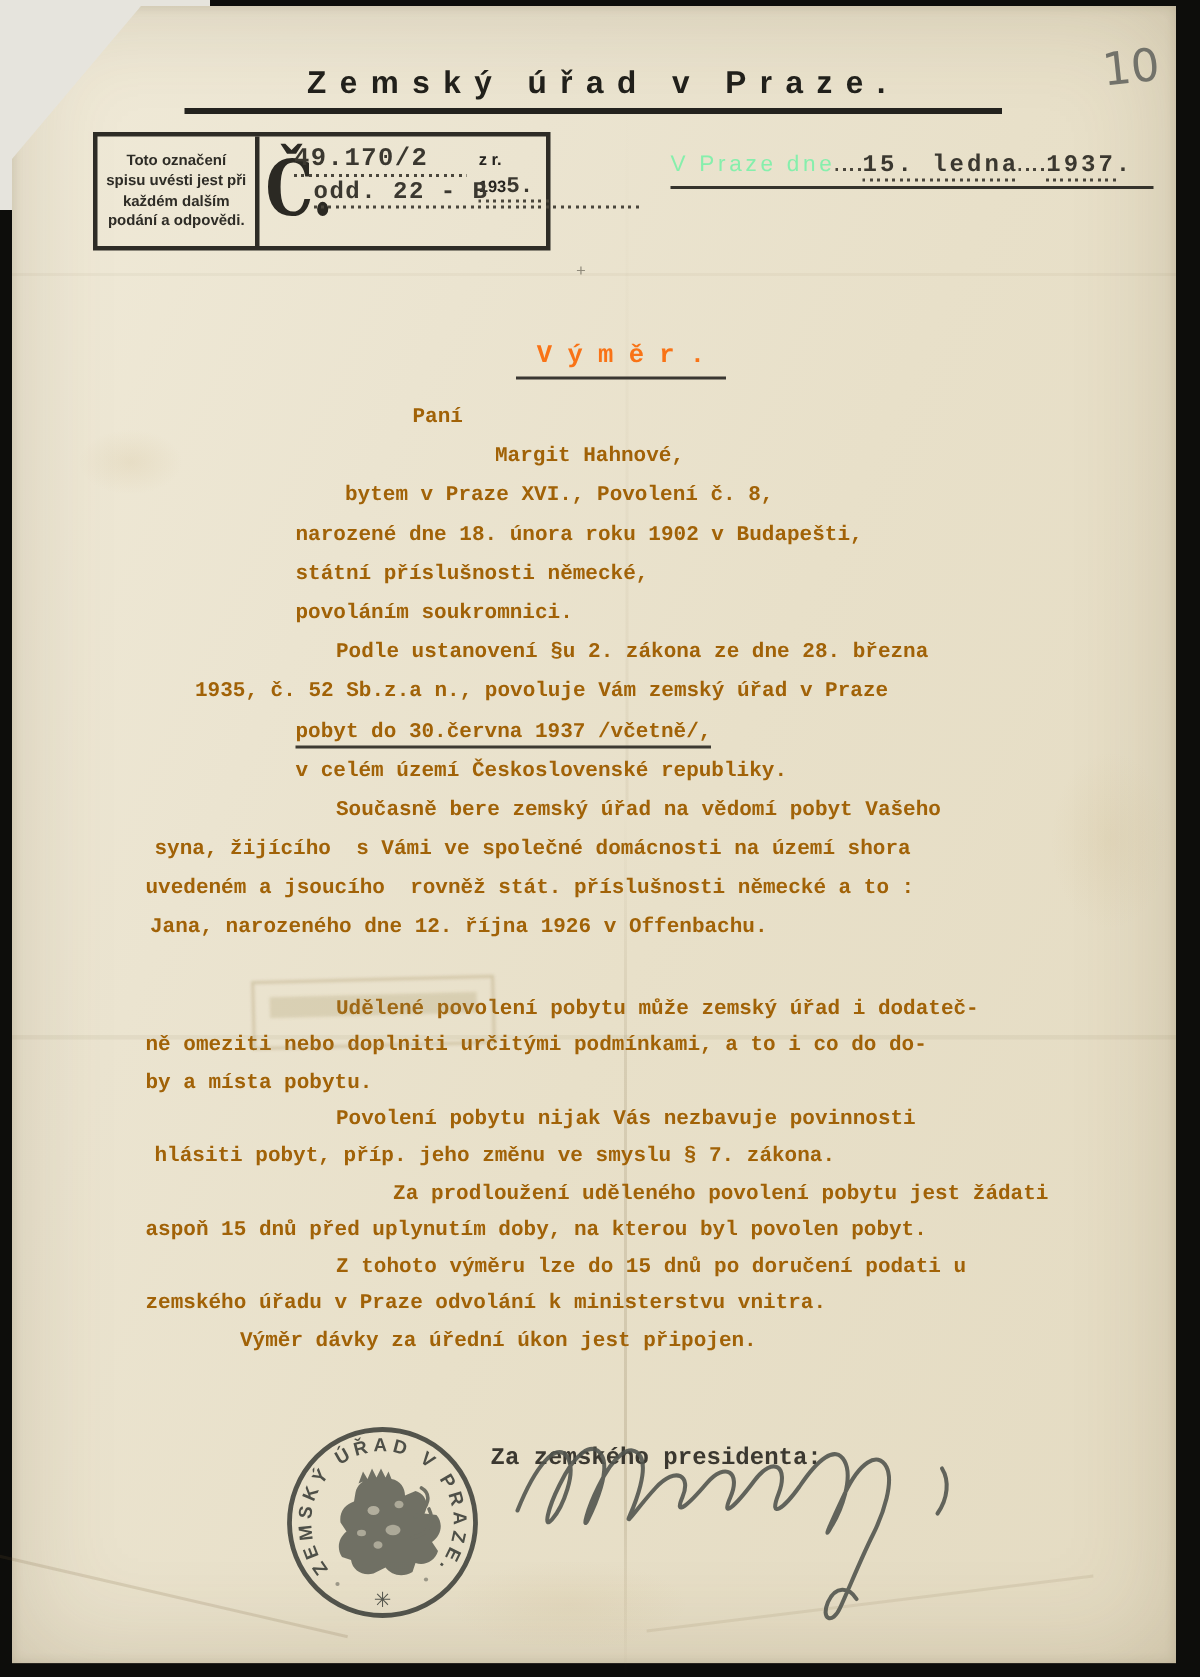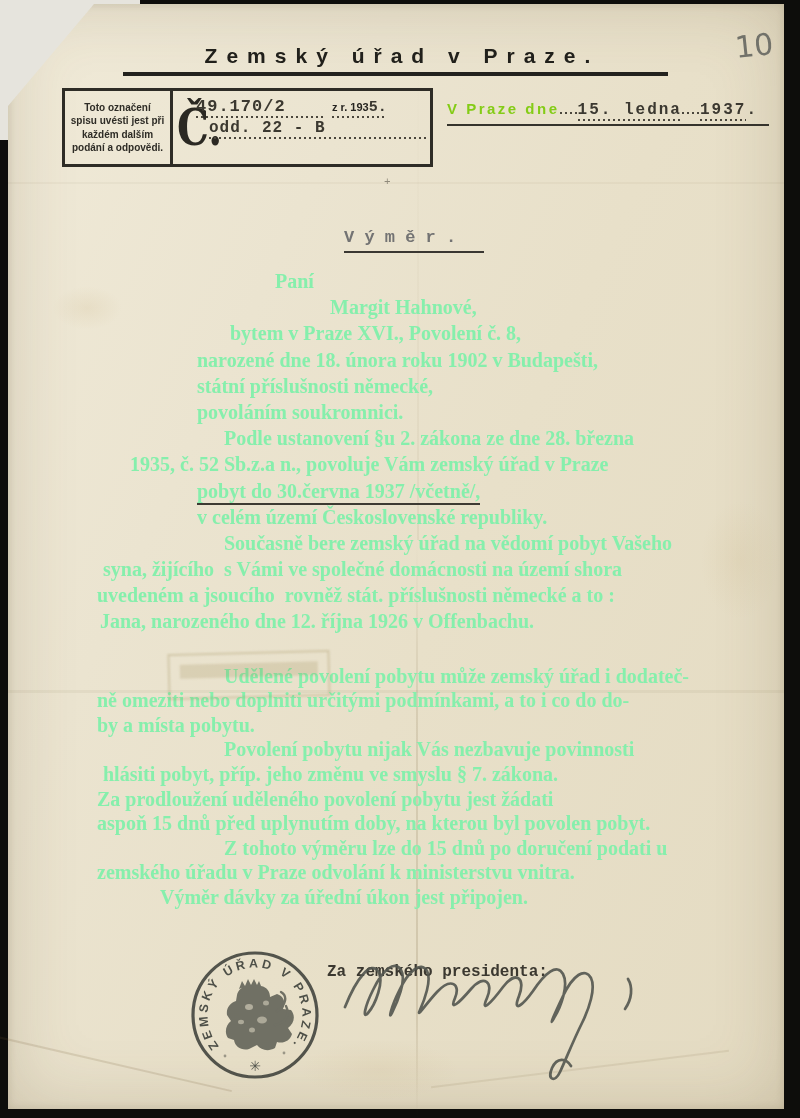--- a/index.html
+++ b/index.html
@@ -38,21 +38,21 @@
   }
   .masthead-rule{position:absolute;left:123px;top:72px;width:545px;height:4px;background:#23221e;}
   .pencil-num{
     position:absolute;left:735px;top:28px;font-family:"DejaVu Sans",sans-serif;
     font-size:30px;color:#72726a;transform:rotate(-6deg);font-weight:400;
   }
   .stray-mark{position:absolute;left:384px;top:176px;font-size:11px;color:rgba(70,65,55,.55);font-family:"Liberation Mono",monospace;}
 
   
   .fbox{
-    position:absolute;left:62px;top:88px;width:371px;height:79px;
+    position:absolute;left:62px;top:88px;width:305px;height:79px;
     border:3px solid #2e2c26;display:flex;color:#2e2c26;
   }
   .fbox-left{
     width:108px;border-right:3px solid #2e2c26;display:flex;align-items:center;justify-content:center;
     padding:3px 5px;text-align:center;font-weight:bold;font-size:10px;line-height:1.32;
     font-family:"Liberation Sans",sans-serif;
   }
   .fbox-right{flex:1;position:relative;}
   .fbox-c{
     position:absolute;left:4px;top:0px;font-family:"DejaVu Serif",serif;font-weight:bold;
@@ -62,35 +62,35 @@
   .dotted{background-image:repeating-linear-gradient(90deg,#4a463c 0 2px,transparent 2px 5px);background-repeat:repeat-x;background-position:0 100%;background-size:100% 2px;padding-bottom:2px;}
   .fbox-row1{position:absolute;left:23px;top:6px;display:flex;align-items:baseline;}
   .fbox-num{font-size:17px;letter-spacing:1px;width:128px;}
   .fbox-year{margin-left:8px;}
   .fbox-yearprefix{font-weight:bold;font-size:11px;font-family:"Liberation Sans",sans-serif;color:#262420;}
   .fbox-yeartyped{font-size:15px;}
   .fbox-row2{position:absolute;left:36px;top:28px;width:218px;font-size:16px;letter-spacing:1px;}
 
   
   .dateline{position:absolute;left:447px;top:100px;display:flex;align-items:baseline;white-space:pre;}
-  .dl-place{font-weight:bold;font-size:15px;letter-spacing:2.5px;color:#84cc16;font-family:"Liberation Sans",sans-serif;}
+  .dl-place{font-weight:normal;font-size:15px;letter-spacing:2.5px;color:#86efac;font-family:"Liberation Sans",sans-serif;}
   .dl-typed{font-size:16px;letter-spacing:2px;}
   .dl-gapdots{display:inline-block;width:18px;height:14px;}
   .dl-rule{position:absolute;left:447px;top:124px;width:322px;height:2px;background:#35332c;}
 
   
   .doc-title{
-    position:absolute;left:344px;top:228px;width:140px;text-align:left;
-    font-family:"Liberation Mono",monospace;font-weight:bold;font-size:17px;color:#737373;
+    position:absolute;left:344px;top:228px;width:140px;text-align:center;
+    font-family:"Liberation Mono",monospace;font-weight:bold;font-size:17px;color:#f97316;
     border-bottom:2px solid #3a3732;padding-bottom:4px;white-space:pre;
   }
 
   
   .body-text{position:absolute;left:97px;top:270px;width:640px;}
-  .bl{height:26.2px;white-space:pre;font-family:Liberation Serif, serif;font-weight:bold;font-size:20px;color:#86efac;}
+  .bl{height:26.2px;white-space:pre;font-family:Liberation Mono, monospace;font-weight:bold;font-size:14px;color:#a16207;}
   .bl.tight{height:24.6px;}
   .bl.gap{margin-top:35px;}
   .bl .u{border-bottom:2px solid #3d3a32;padding-bottom:1px;}
 
   
   .ghost-stamp{
     position:absolute;left:168px;top:652px;width:162px;height:46px;
     border:2px solid rgba(150,128,75,.28);transform:rotate(-1.5deg);filter:blur(1.2px);
   }
   .ghost-stamp .smudge{margin:9px 10px 0;height:14px;background:rgba(150,128,75,.20);}
@@ -154,21 +154,21 @@
       <div class="bl" style="margin-left: 100px;"><span>v celém území Československé republiky.</span></div>
       <div class="bl" style="margin-left: 127px;"><span>Současně bere zemský úřad na vědomí pobyt Vašeho</span></div>
       <div class="bl" style="margin-left: 6px;"><span>syna, žijícího  s Vámi ve společné domácnosti na území shora</span></div>
       <div class="bl" style="margin-left: 0px;"><span>uvedeném a jsoucího  rovněž stát. příslušnosti německé a to :</span></div>
       <div class="bl" style="margin-left: 3px;"><span>Jana, narozeného dne 12. října 1926 v Offenbachu.</span></div>
       <div class="bl tight gap" style="margin-left: 127px; margin-top: 28px;"><span>Udělené povolení pobytu může zemský úřad i dodateč-</span></div>
       <div class="bl tight" style="margin-left: 0px;"><span>ně omeziti nebo doplniti určitými podmínkami, a to i co do do-</span></div>
       <div class="bl tight" style="margin-left: 0px;"><span>by a místa pobytu.</span></div>
       <div class="bl tight" style="margin-left: 127px;"><span>Povolení pobytu nijak Vás nezbavuje povinnosti</span></div>
       <div class="bl tight" style="margin-left: 6px;"><span>hlásiti pobyt, příp. jeho změnu ve smyslu § 7. zákona.</span></div>
-      <div class="bl tight" style=""><span>Za prodloužení uděleného povolení pobytu jest žádati</span></div>
+      <div class="bl tight" style="margin-left: 127px; text-align: center;"><span>Za prodloužení uděleného povolení pobytu jest žádati</span></div>
       <div class="bl tight" style="margin-left: 0px;"><span>aspoň 15 dnů před uplynutím doby, na kterou byl povolen pobyt.</span></div>
       <div class="bl tight" style="margin-left: 127px;"><span>Z tohoto výměru lze do 15 dnů po doručení podati u</span></div>
       <div class="bl tight" style="margin-left: 0px;"><span>zemského úřadu v Praze odvolání k ministerstvu vnitra.</span></div>
       <div class="bl tight" style="margin-left: 63px;"><span>Výměr dávky za úřední úkon jest připojen.</span></div>
     </div>
 
   <div class="ghost-stamp">
       <div class="smudge"></div>
     </div>
 

